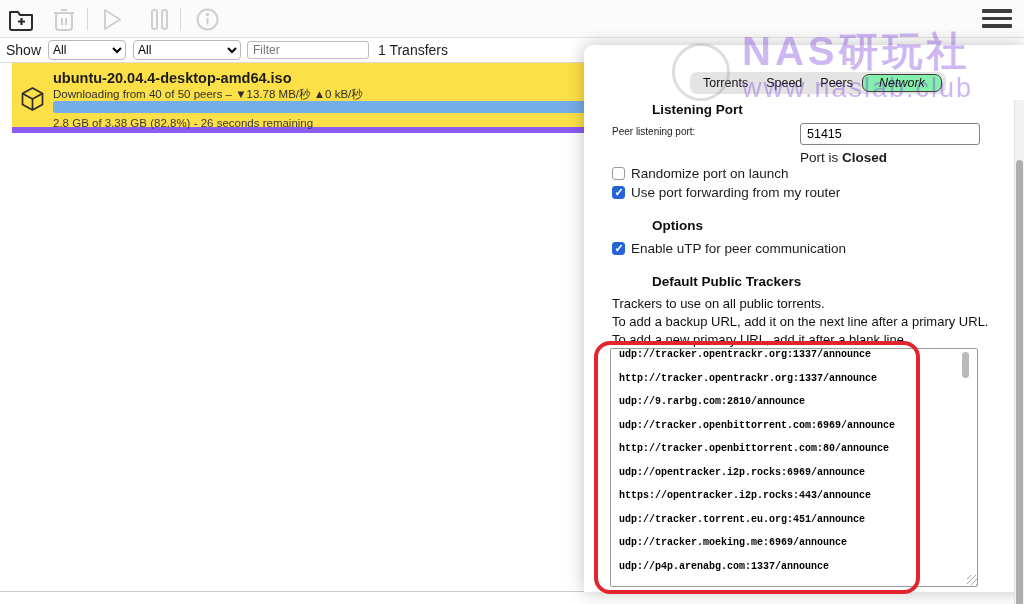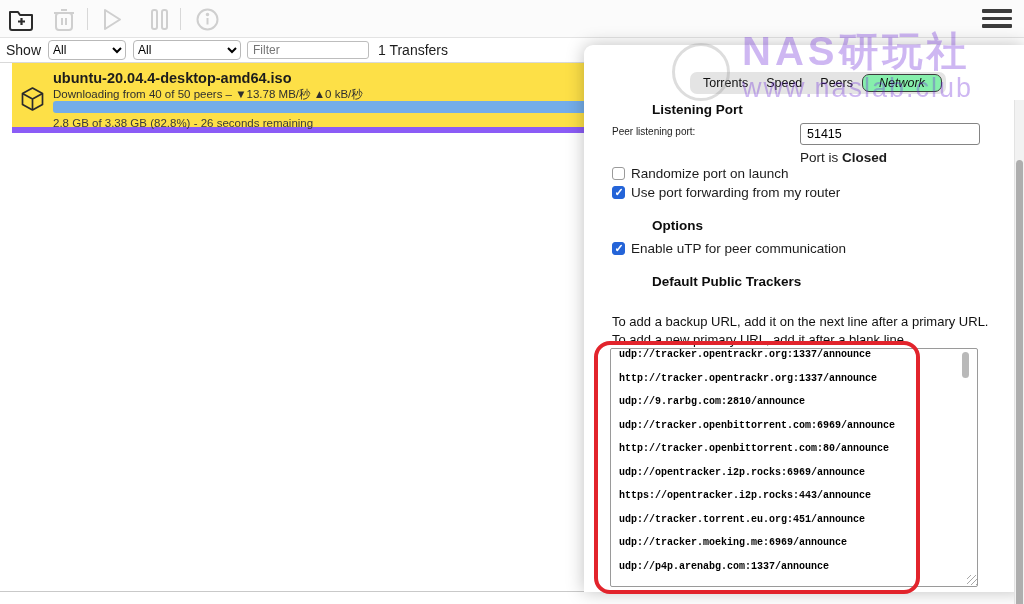--- a/index.html
+++ b/index.html
@@ -176,20 +176,21 @@
       <span>Use port forwarding from my router</span>
     </div>
 
     <div class="sec-heading" style="top:173px">Options</div>
     <div class="cb-row checked" style="top:196px">
       <span class="cb-box"></span>
       <span>Enable uTP for peer communication</span>
     </div>
 
     <div class="sec-heading" style="top:229px">Default Public Trackers</div>
+    <div class="hint" style="top:251px">Trackers to use on all public torrents.</div>
     <div class="hint" style="top:269px">To add a backup URL, add it on the next line after a primary URL.</div>
     <div class="hint" style="top:287px">To add a new primary URL, add it after a blank line.</div>
 
     <textarea class="trackers-box" spellcheck="false" style="">udp://tracker.opentrackr.org:1337/announce
 
 http://tracker.opentrackr.org:1337/announce
 
 udp://9.rarbg.com:2810/announce
 
 udp://tracker.openbittorrent.com:6969/announce

